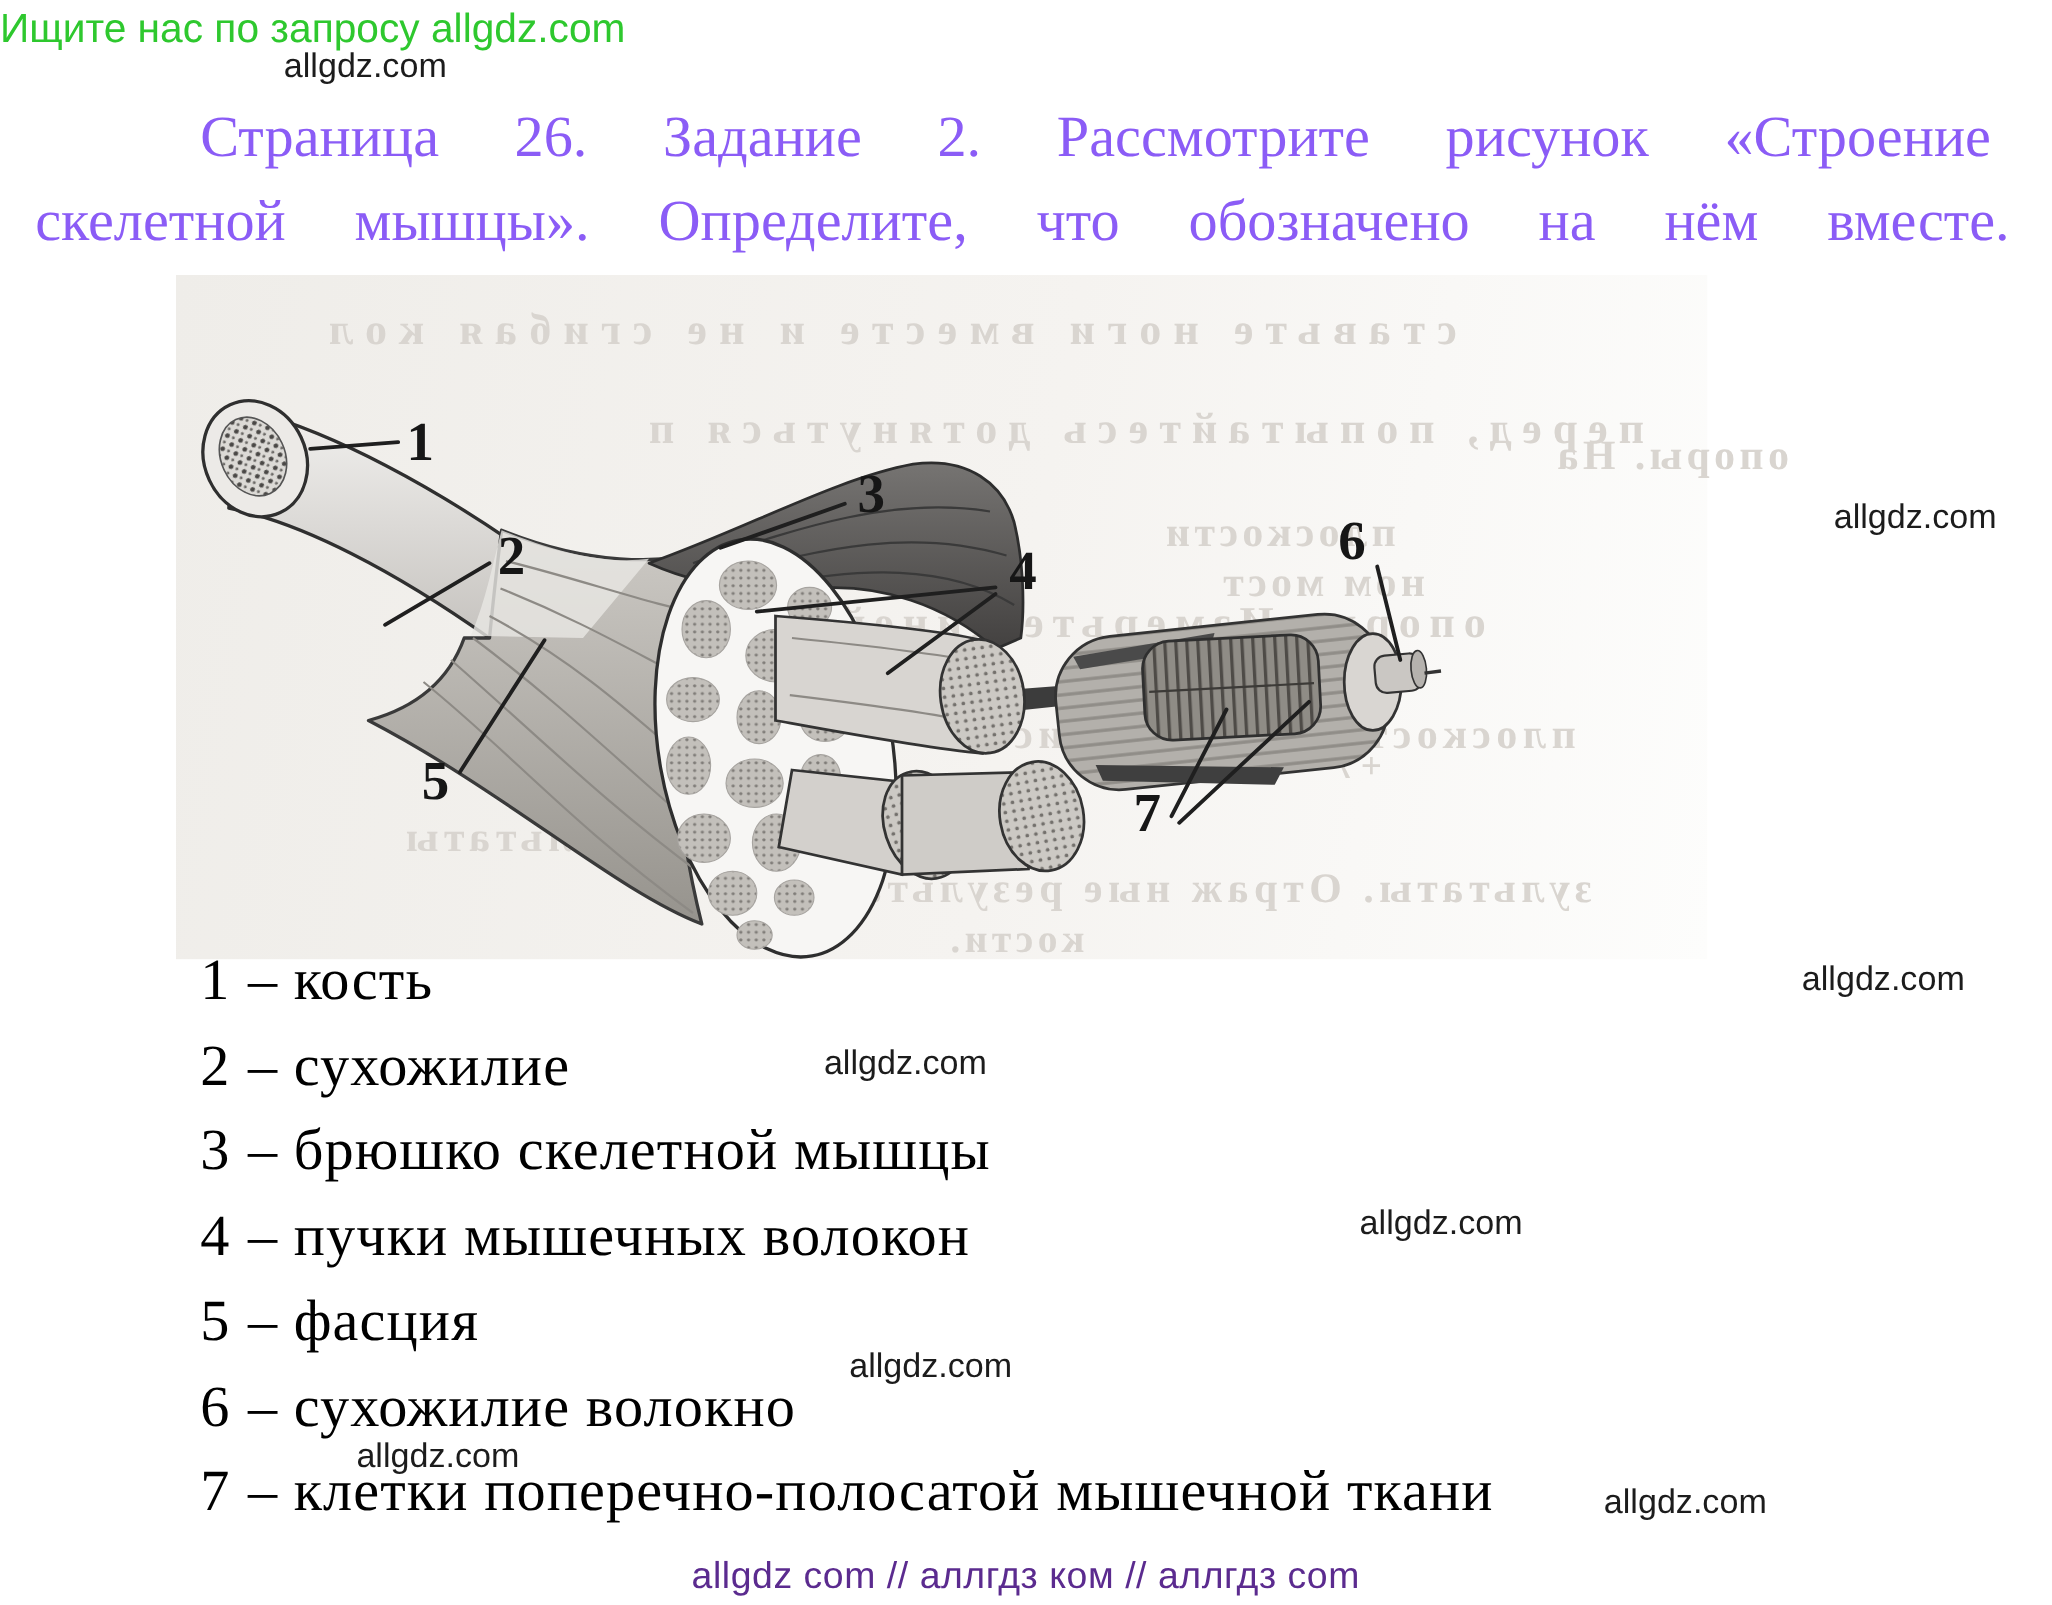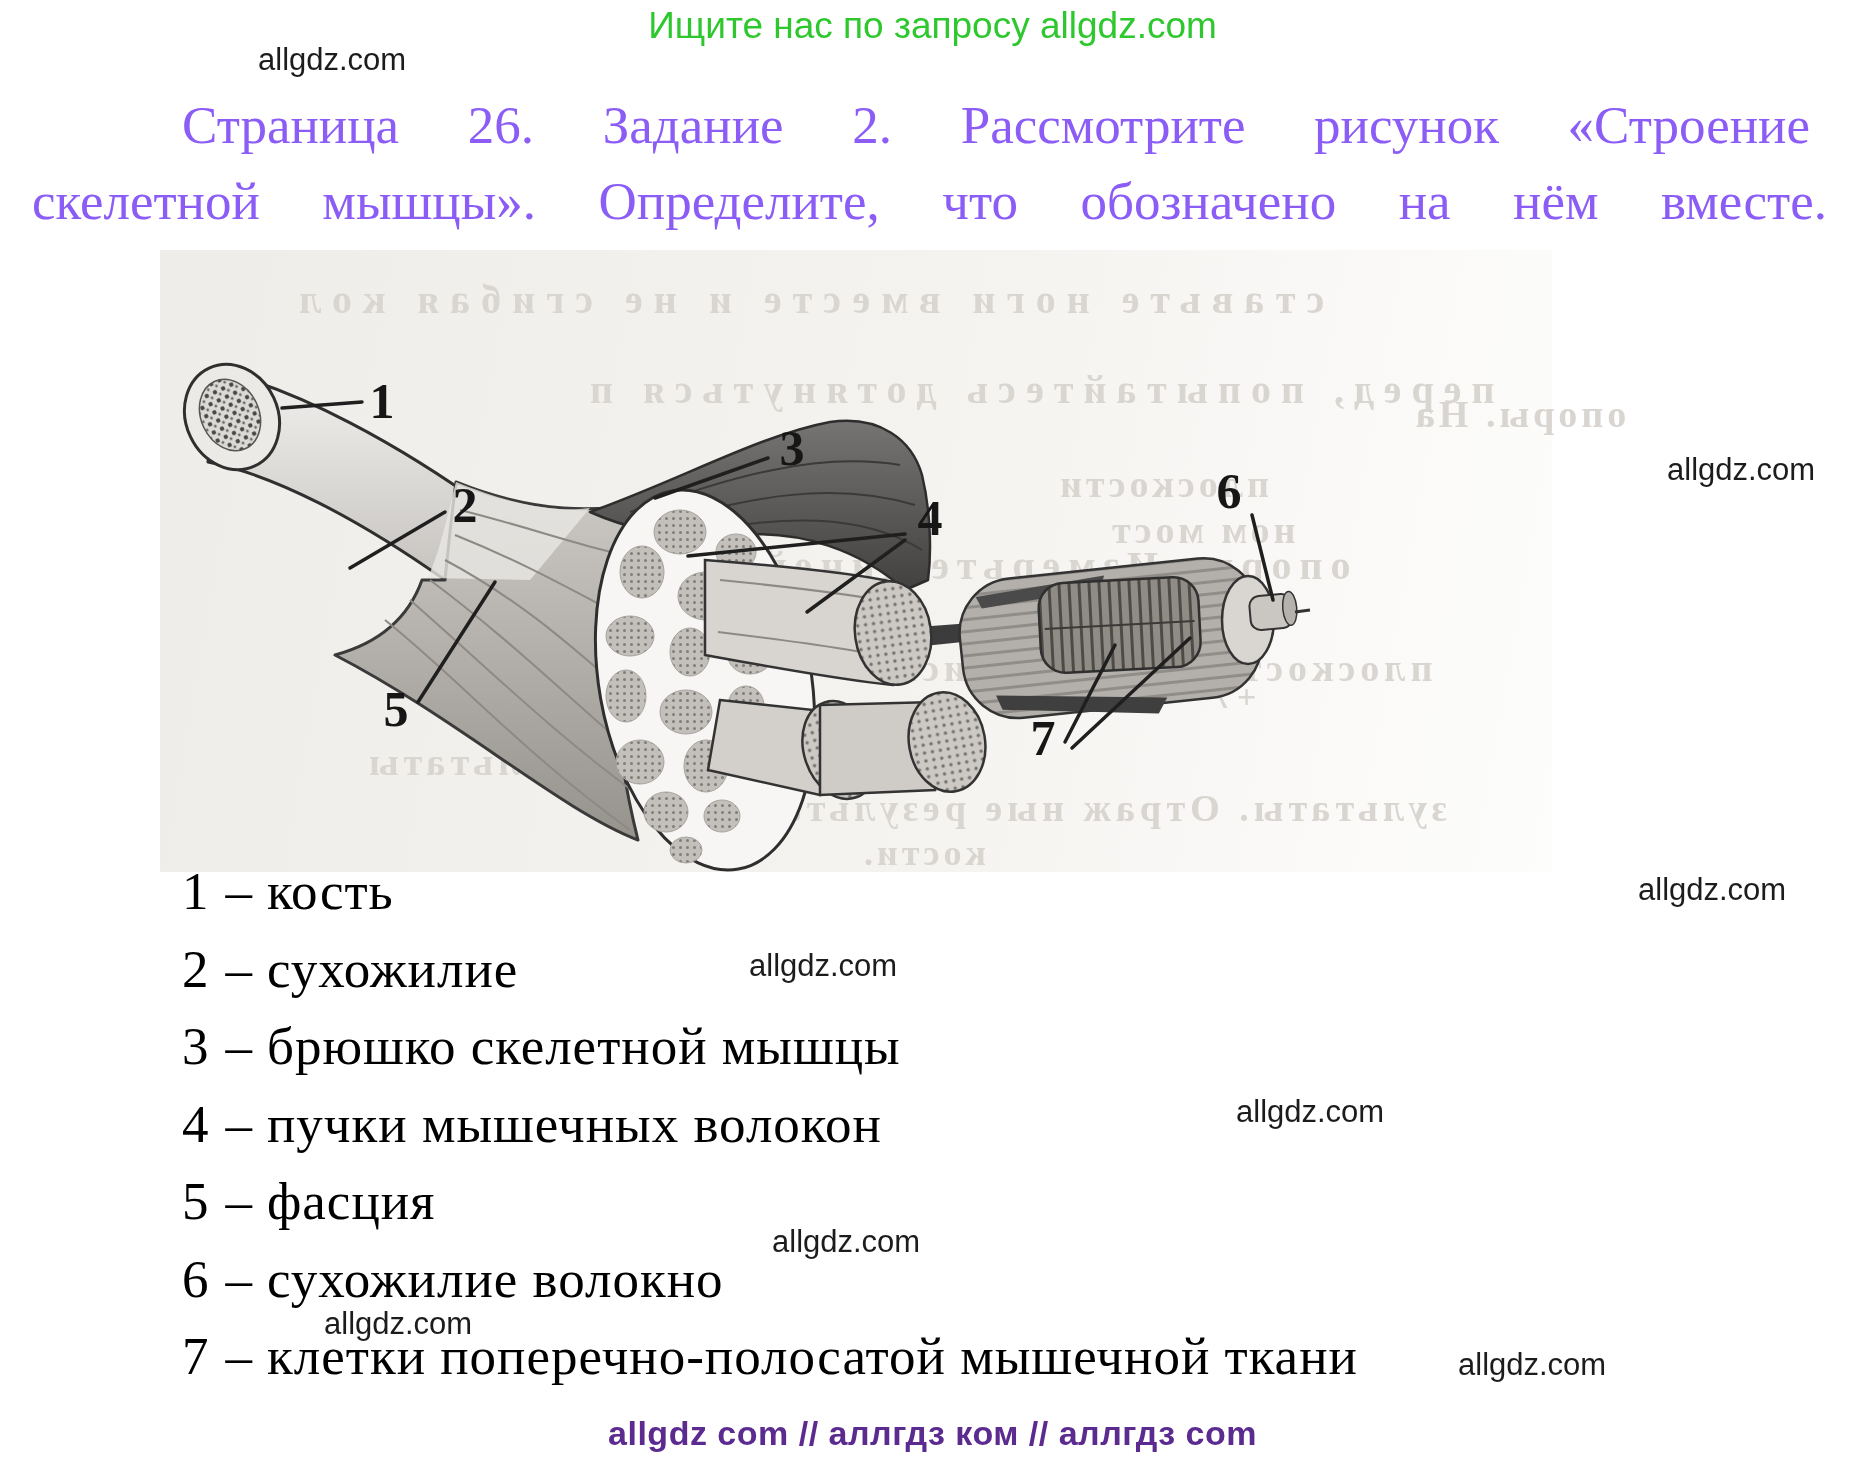--- a/index.html
+++ b/index.html
@@ -6,21 +6,21 @@
   body{
     width:1865px;height:1459px;position:relative;overflow:hidden;
     background:#ffffff;font-family:"Liberation Sans",sans-serif;
   }
   .wm{
     position:absolute;font-size:31px;color:#1c1c1c;white-space:nowrap;
     font-family:"Liberation Sans",sans-serif;
     text-align:center;
   }
   #banner{
-    position:absolute;top:5px;left:0;right:0;text-align:center;
+    position:absolute;top:5px;left:0;right:0;text-align:left;
     font-size:37px;color:#2ec82e;white-space:nowrap;
   }
   .hline{
     position:absolute;font-family:"Liberation Serif",serif;font-weight:400;
     font-size:53px;color:#8b5cf6;text-align:justify;text-align-last:justify;
     line-height:1.1;
   }
   #hline1{left:182px;top:96px;width:1628px}
   #hline2{left:32px;top:172px;width:1795px}
   .scan{
@@ -31,21 +31,21 @@
     position:absolute;font-family:"Liberation Serif",serif;font-weight:700;
     color:#d9d5d0;transform:scaleX(-1);filter:blur(0.6px);white-space:nowrap;
   }
   .answer{
     position:absolute;left:182px;font-family:"Liberation Serif",serif;
     font-size:53px;color:#000;letter-spacing:1px;white-space:nowrap;line-height:1.1;
   }
   .answer .dash{margin:0 14px 0 16px}
   #footer{
     position:absolute;left:0;right:0;top:1414px;text-align:center;
-    font-size:34px;font-weight:700;color:#5b2b8f;letter-spacing:.5px;white-space:nowrap;
+    font-size:34px;font-weight:400;color:#5b2b8f;letter-spacing:.5px;white-space:nowrap;
   }
   svg{position:absolute;left:0;top:0}
   .lbl{font-family:"Liberation Serif",serif;font-size:50px;font-weight:700;fill:#161616}
   .leader{stroke:#1f1f1f;stroke-width:3.5;fill:none;stroke-linecap:round}
   .musline{stroke:#8d8a85;stroke-width:2;fill:none}
   .dkline{stroke:#3a3a3a;stroke-width:2;fill:none}
 </style>
 </head>
 <body>
 

